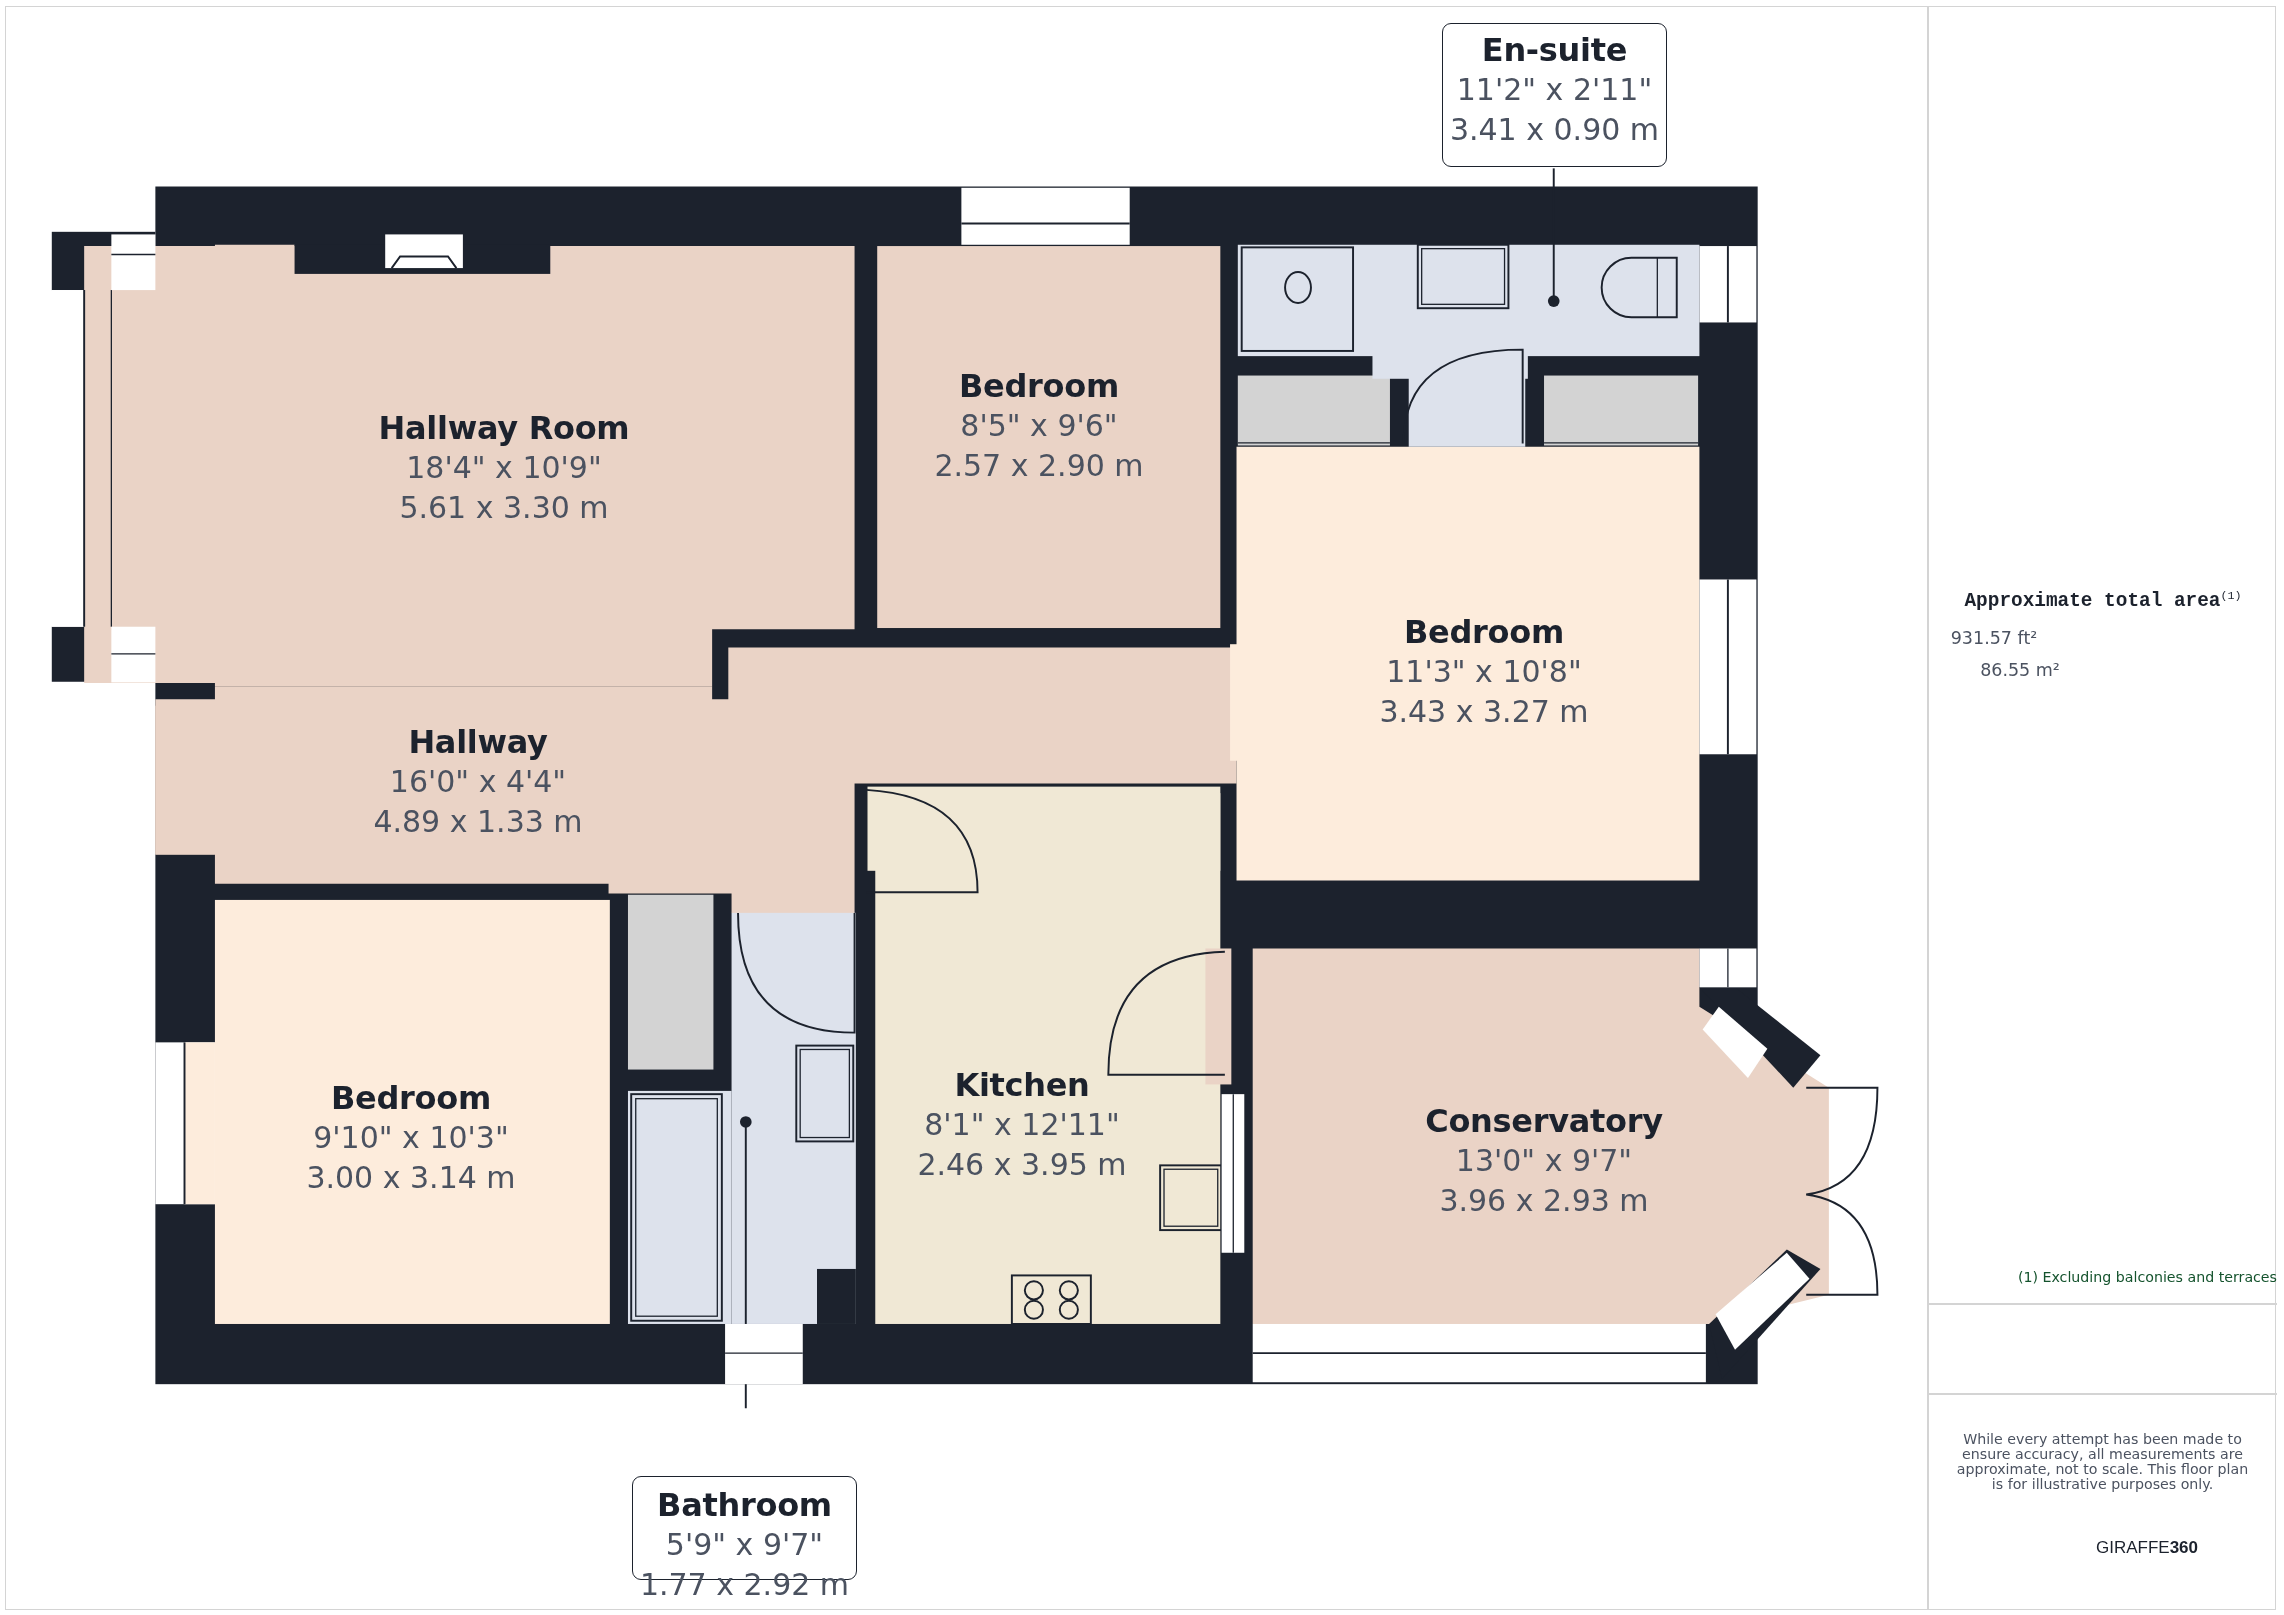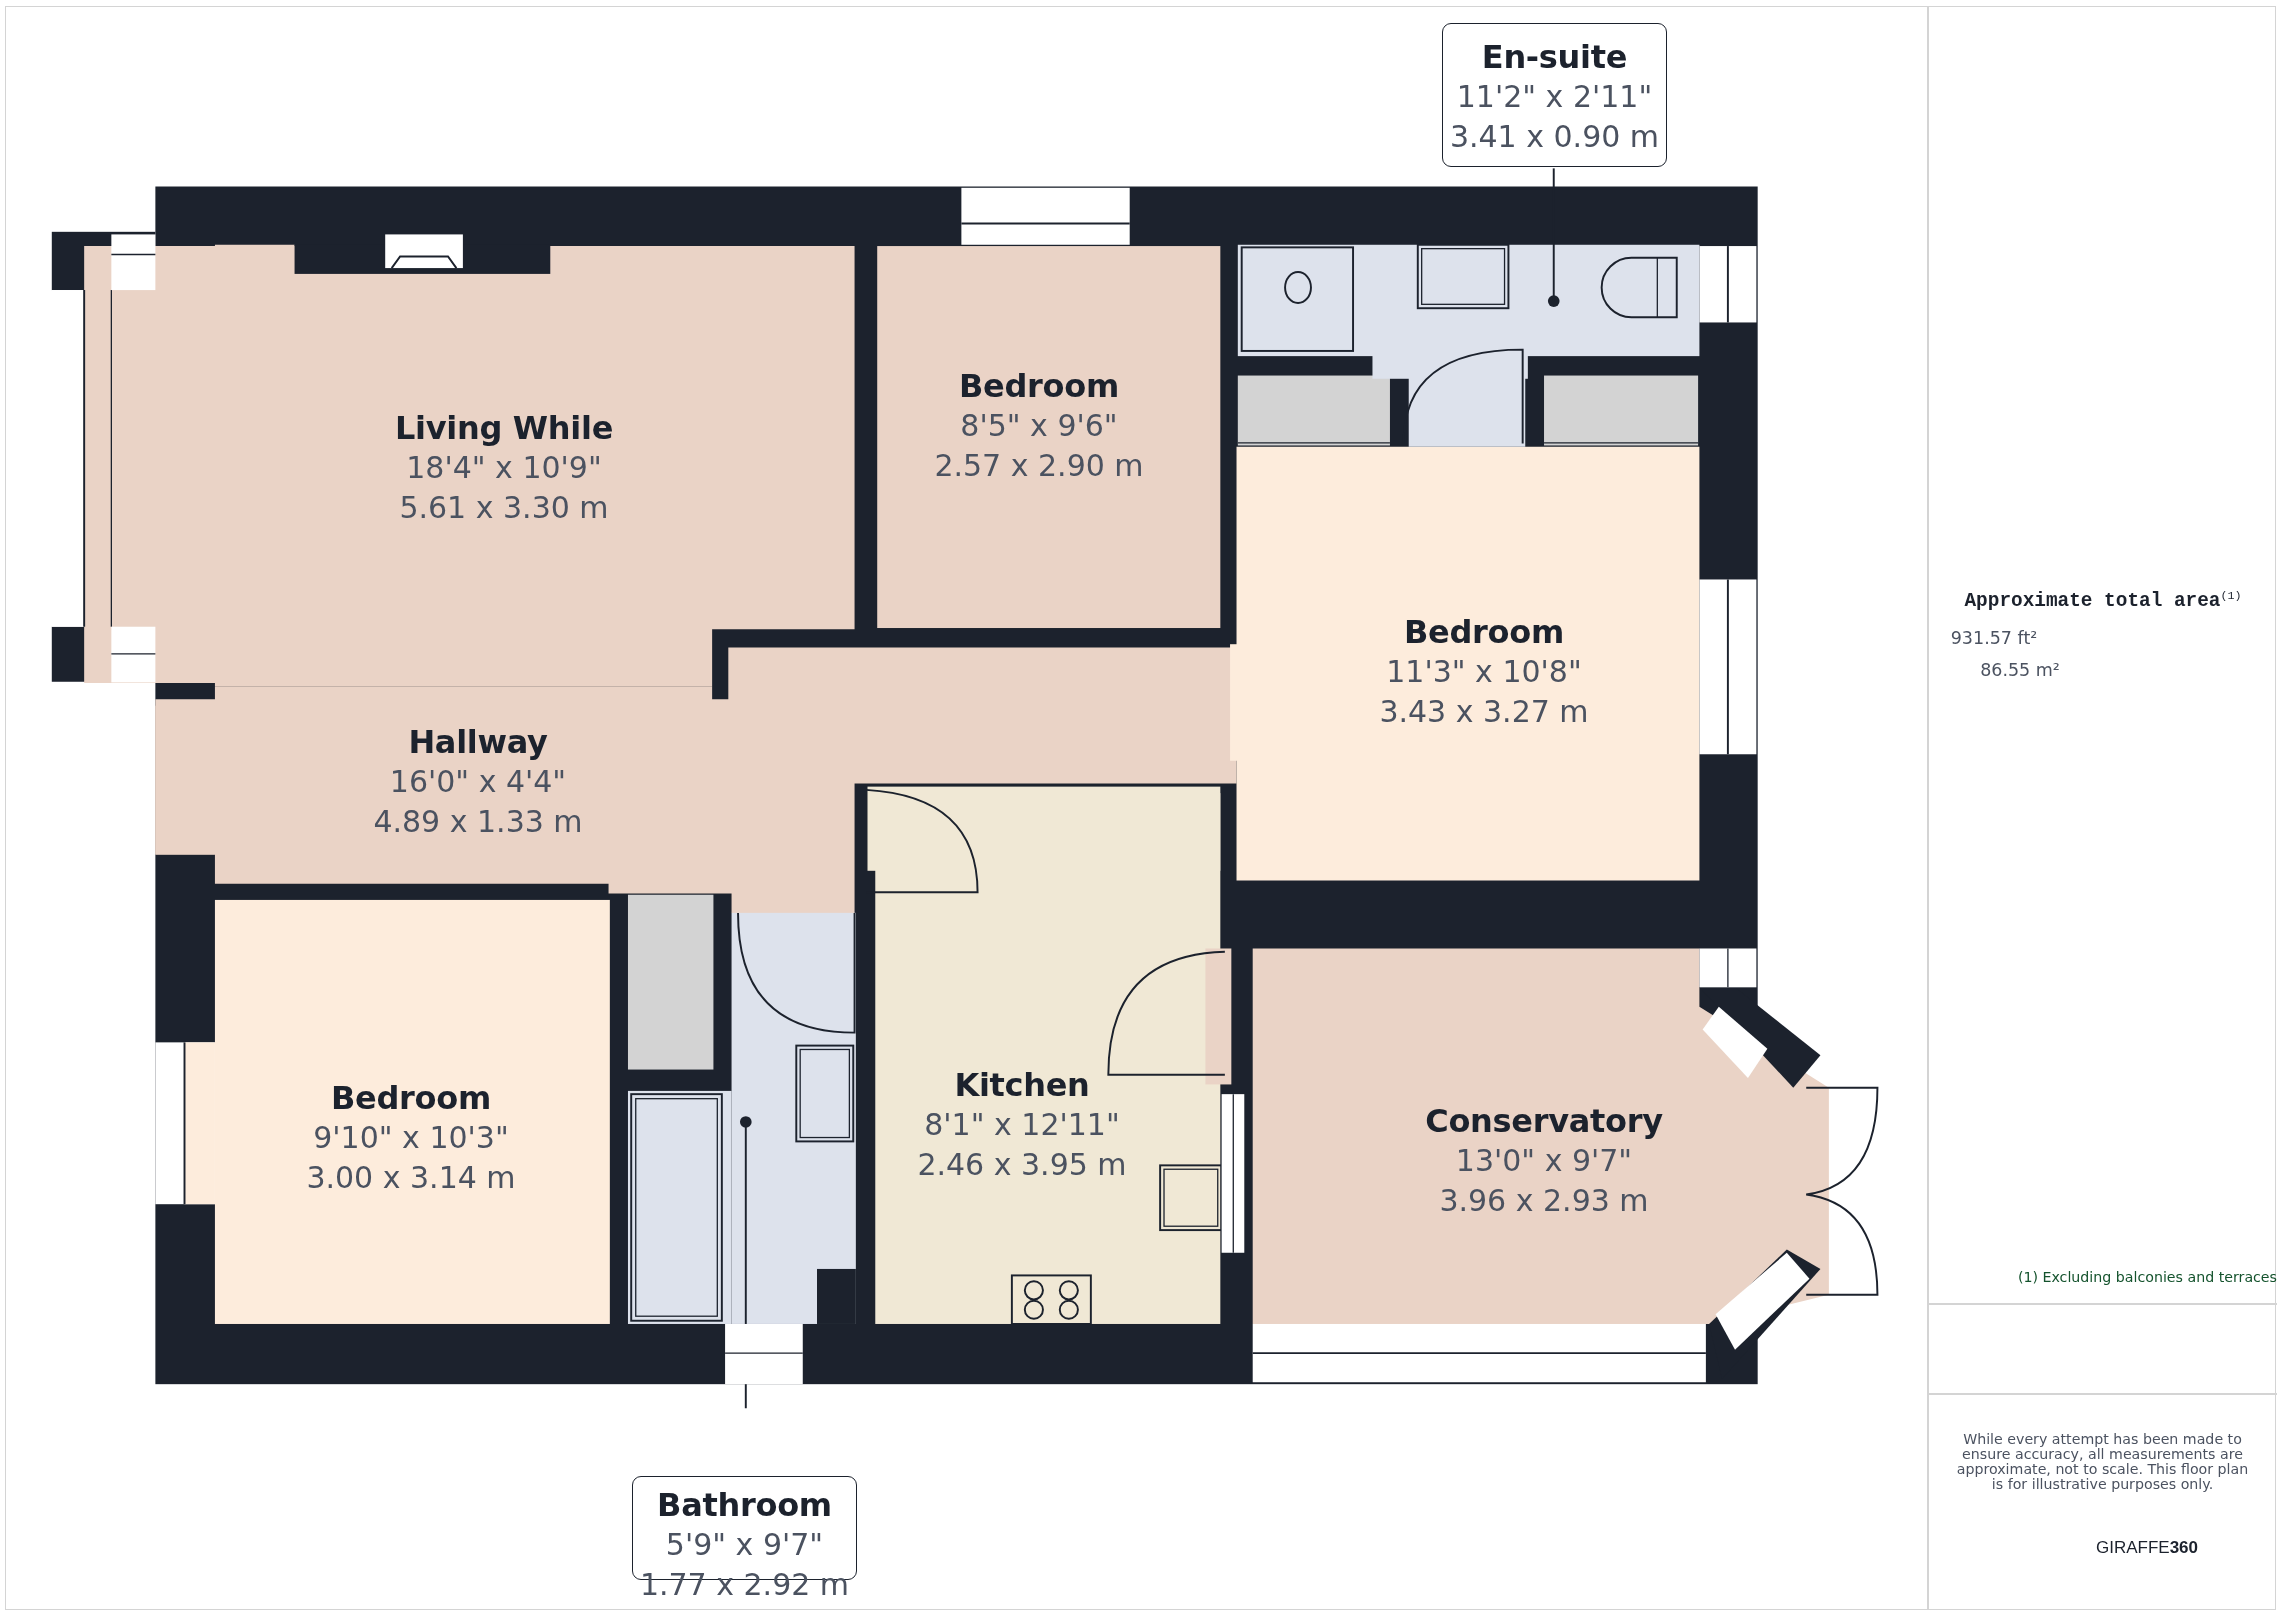--- a/index.html
+++ b/index.html
@@ -135,21 +135,21 @@
     <polygon points="2655,1555 2730,1620 2700,1665 2630,1590" fill="#ffffff"></polygon>
     <polygon points="2640,2045 2760,1930 2812,1960 2660,2130" fill="#1c222d"></polygon>
     <polygon points="2650,2030 2760,1935 2795,1975 2680,2085" fill="#ffffff"></polygon>
     <rect x="2625" y="1465" width="88" height="60" fill="#ffffff"></rect>
     <line x1="2669" y1="1465" x2="2669" y2="1525" stroke="#1c222d" stroke-width="2"></line>
     <path d="M2790,1680 L2900,1680 Q2900,1830 2790,1845 Q2900,1860 2900,2000 L2790,2000" fill="none" stroke="#1c222d" stroke-width="3"></path>
   </g>
 </svg>
 
 <div class="room-label" style="left:504px; top:408px;">
-  <div class="room-name">Living While</div>
+  <div class="room-name">Hallway Room</div>
   <div class="room-dim">18'4" x 10'9"</div>
   <div class="room-dim">5.61 x 3.30 m</div>
 </div>
 <div class="room-label" style="left:1039px; top:366px;">
   <div class="room-name">Bedroom</div>
   <div class="room-dim">8'5" x 9'6"</div>
   <div class="room-dim">2.57 x 2.90 m</div>
 </div>
 <div class="room-label" style="left:1484px; top:612px;">
   <div class="room-name">Bedroom</div>
@@ -170,21 +170,21 @@
   <div class="room-name">Kitchen</div>
   <div class="room-dim">8'1" x 12'11"</div>
   <div class="room-dim">2.46 x 3.95 m</div>
 </div>
 <div class="room-label" style="left:1544px; top:1101px;">
   <div class="room-name">Conservatory</div>
   <div class="room-dim">13'0" x 9'7"</div>
   <div class="room-dim">3.96 x 2.93 m</div>
 </div>
 
-<div class="callout" style="left:1442px; top:23px; width:225px; height:144px; padding-top:13px;">
+<div class="callout" style="left:1442px; top:23px; width:225px; height:144px; padding-top:6px;">
   <div class="room-name">En-suite</div>
   <div class="room-dim">11'2" x 2'11"</div>
   <div class="room-dim">3.41 x 0.90 m</div>
 </div>
 <div class="callout" style="left:632px; top:1476px; width:225px; height:104px; padding-top:7.8px;">
   <div class="room-name">Bathroom</div>
   <div class="room-dim">5'9" x 9'7"</div>
   <div class="room-dim">1.77 x 2.92 m</div>
 </div>
 

